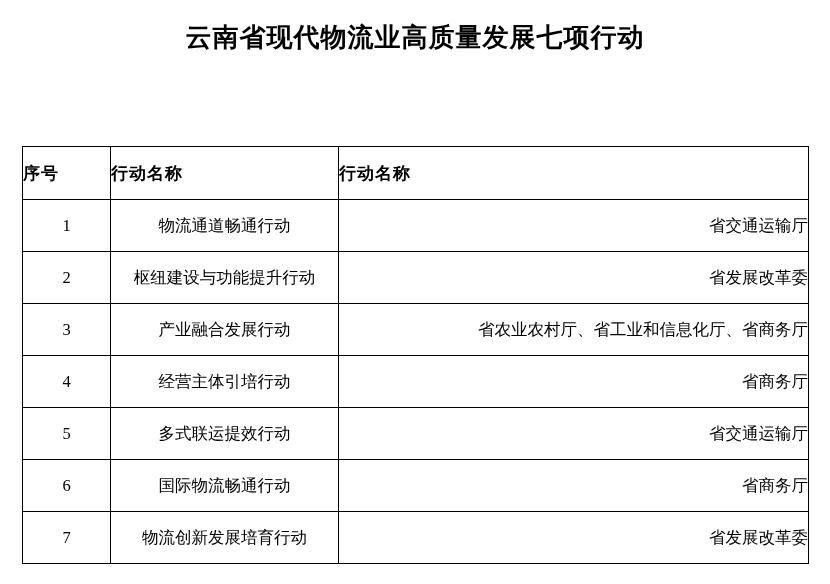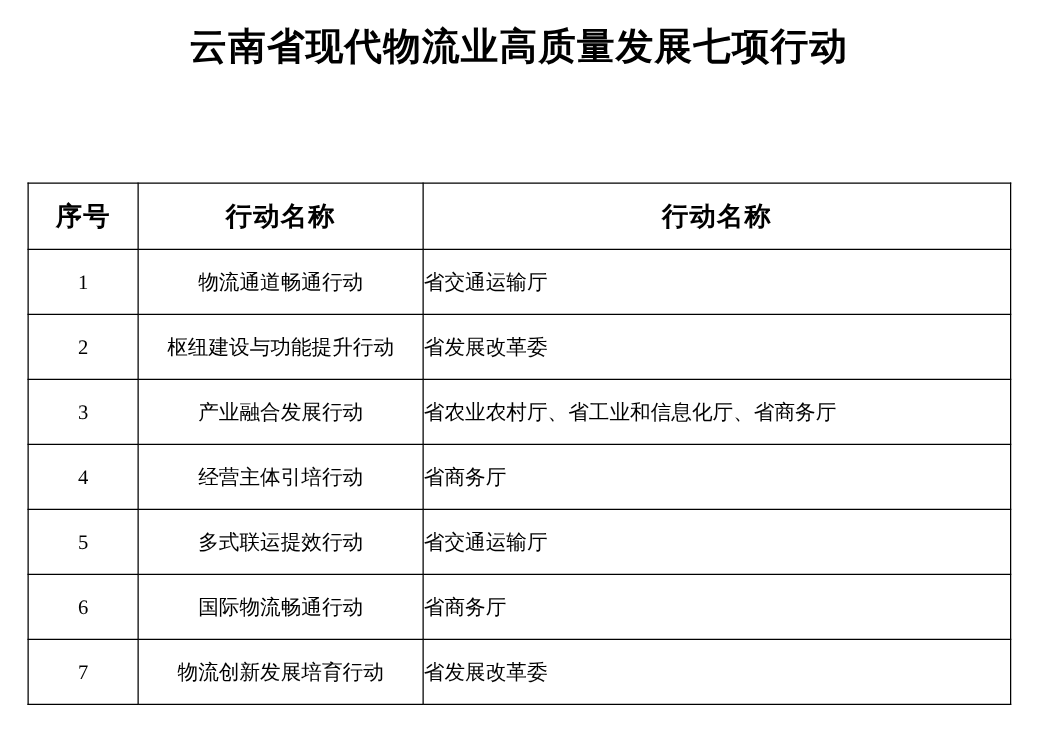--- a/index.html
+++ b/index.html
@@ -18,21 +18,21 @@
   .page {
     width: 830px;
     height: 584px;
     position: relative;
     box-sizing: border-box;
   }
   .doc-title {
     text-align: center;
     font-family: "Liberation Serif", "DejaVu Serif", serif;
     font-weight: bold;
-    font-size: 30px;
+    font-size: 26px;
     line-height: 43px;
     letter-spacing: 1px;
     padding-top: 16px;
     color: #000;
   }
   .doc-title .line1 {
     display: block;
   }
   .doc-title .line2 {
     display: block;
@@ -52,22 +52,22 @@
   table.listing th,
   table.listing td {
     border: 1px solid #000000;
     padding: 0;
     vertical-align: middle;
     color: #000;
   }
   table.listing thead th {
     height: 52px;
     font-weight: bold;
-    font-size: 21px;
-    text-align: center;
+    font-size: 17px;
+    text-align: left;
     letter-spacing: 1px;
   }
   table.listing tbody td {
     height: 51px;
     font-size: 16.5px;
   }
   .col-no {
     width: 88px;
   }
   .col-name {
@@ -78,21 +78,21 @@
   }
   td.cell-no {
     text-align: center;
     font-size: 15px;
   }
   td.cell-name {
     text-align: center;
     padding-left: 14px;
   }
   td.cell-unit {
-    text-align: left;
+    text-align: right;
   }
 </style>
 </head>
 <body>
 
 <div class="page">
 
   <div class="doc-title">
     <span class="line1">云南省现代物流业高质量发展七项行动</span>
   </div>

